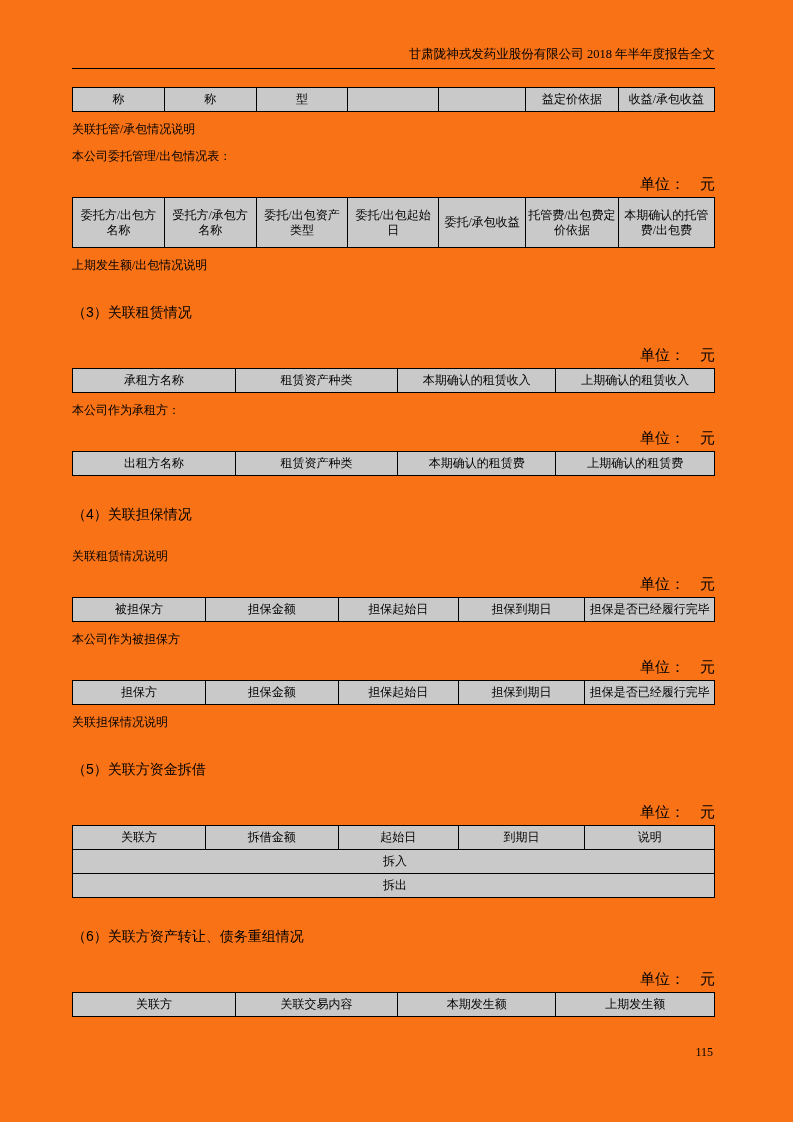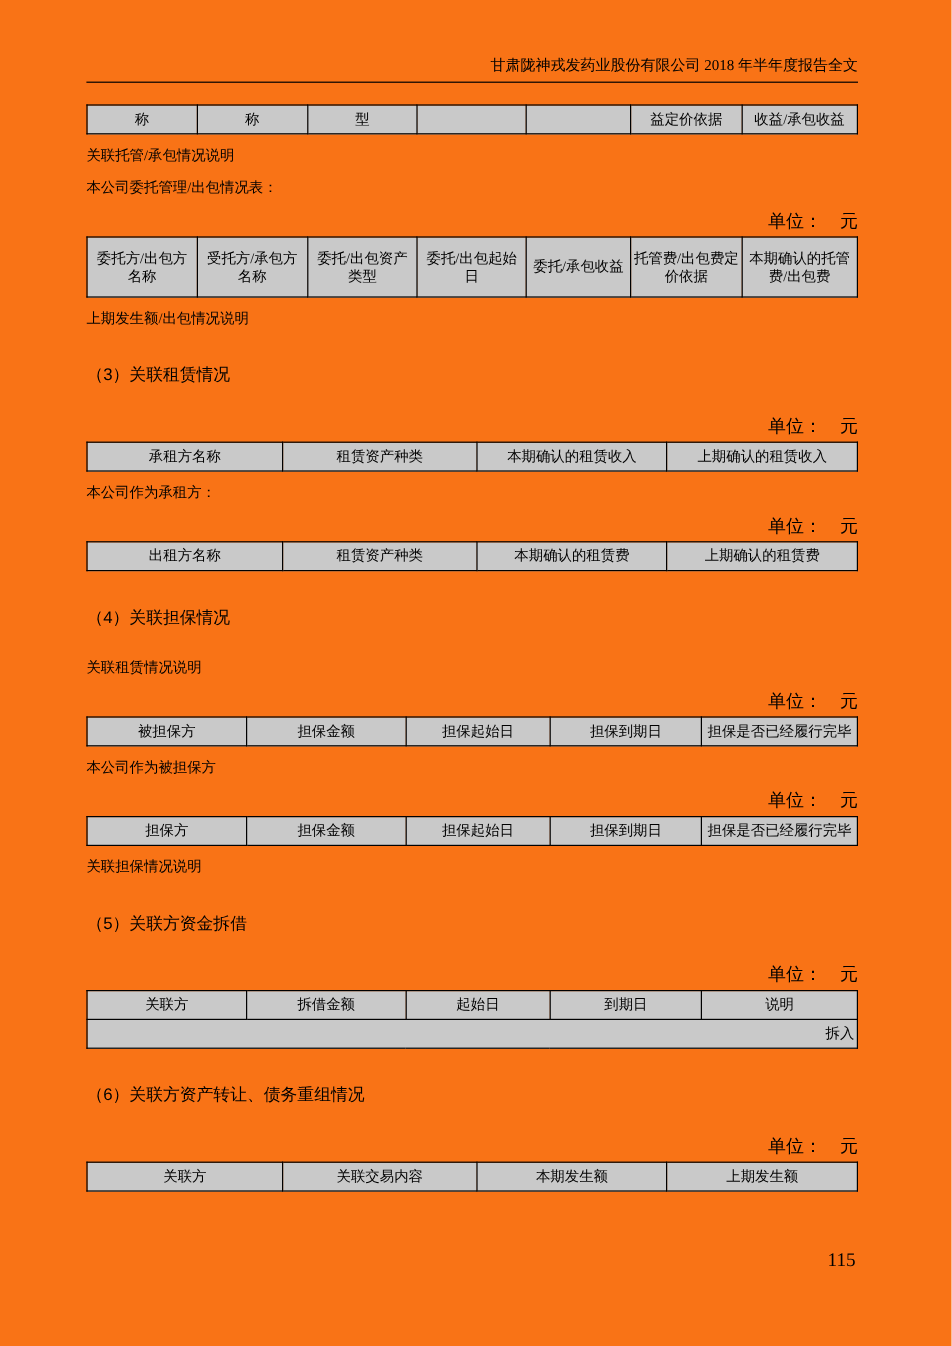--- a/index.html
+++ b/index.html
@@ -33,34 +33,34 @@
     font-size:12px;
     text-align:center;
     vertical-align:middle;
     padding:2px;
     height:24px;
     line-height:15px;
     word-break:break-all;
   }
   .tbl .hdr { background:var(--table-header-bg,#c9c9c9); }
   .tbl tr.tall td { height:50px; }
-  .tbl td.left { text-align:right; padding-left:5px; }
+  .tbl td.left { text-align:center; padding-left:5px; }
   .para { font-size:12px; margin:9px 0 10px; }
   .unit-line { font-size:15px; text-align:right; margin:10px 0 3px; }
   .section-heading {
     font-family:"Liberation Sans","DejaVu Sans",sans-serif;
     font-size:14px;
     font-weight:normal;
     margin:30px 0 24px;
   }
   .page-number {
     position:absolute;
     right:80px;
     bottom:62px;
-    font-size:16px;
+    font-size:12px;
   }
 </style>
 </head>
 <body>
 
 <div class="page">
 
   <div class="page-header">
     <span>甘肃陇神戎发药业股份有限公司 2018 年半年度报告全文</span>
   </div>
@@ -223,20 +223,23 @@
       <tr>
         <td class="hdr">关联方</td>
         <td class="hdr">拆借金额</td>
         <td class="hdr">起始日</td>
         <td class="hdr">到期日</td>
         <td class="hdr">说明</td>
       </tr>
       <tr>
         <td class="hdr left" colspan="5">拆入</td>
       </tr>
+      <tr>
+        <td class="hdr left" colspan="5">拆出</td>
+      </tr>
     </tbody>
   </table>
 
   <h3 class="section-heading">（6）关联方资产转让、债务重组情况</h3>
 
   <div class="unit-line">单位：　元</div>
 
   <table class="tbl">
     <colgroup>
         <col style="width:25.4%">

